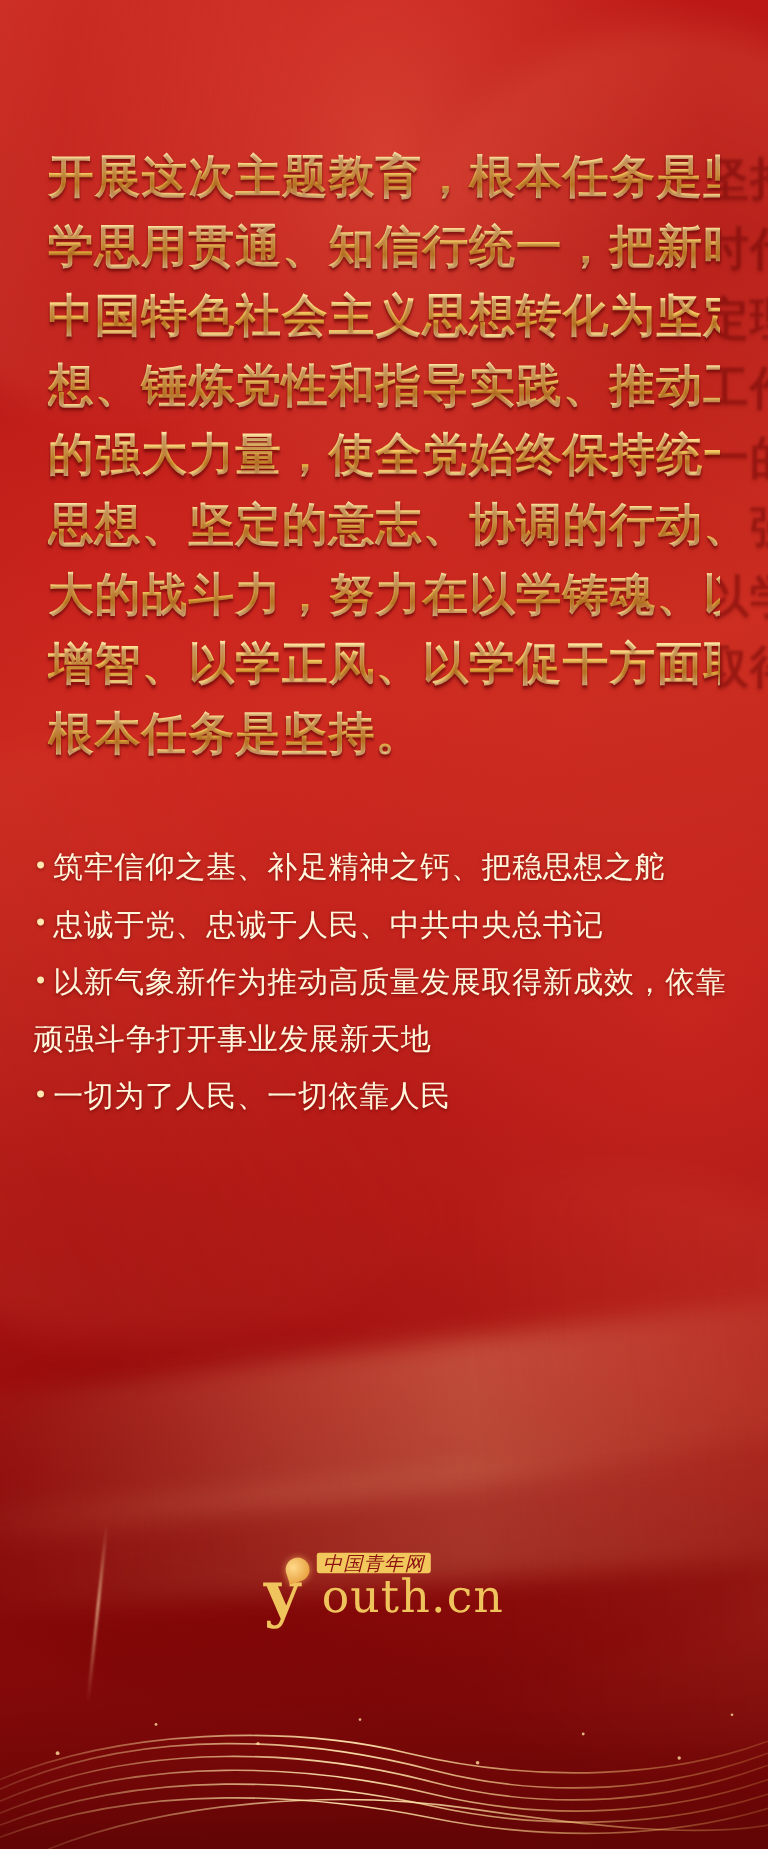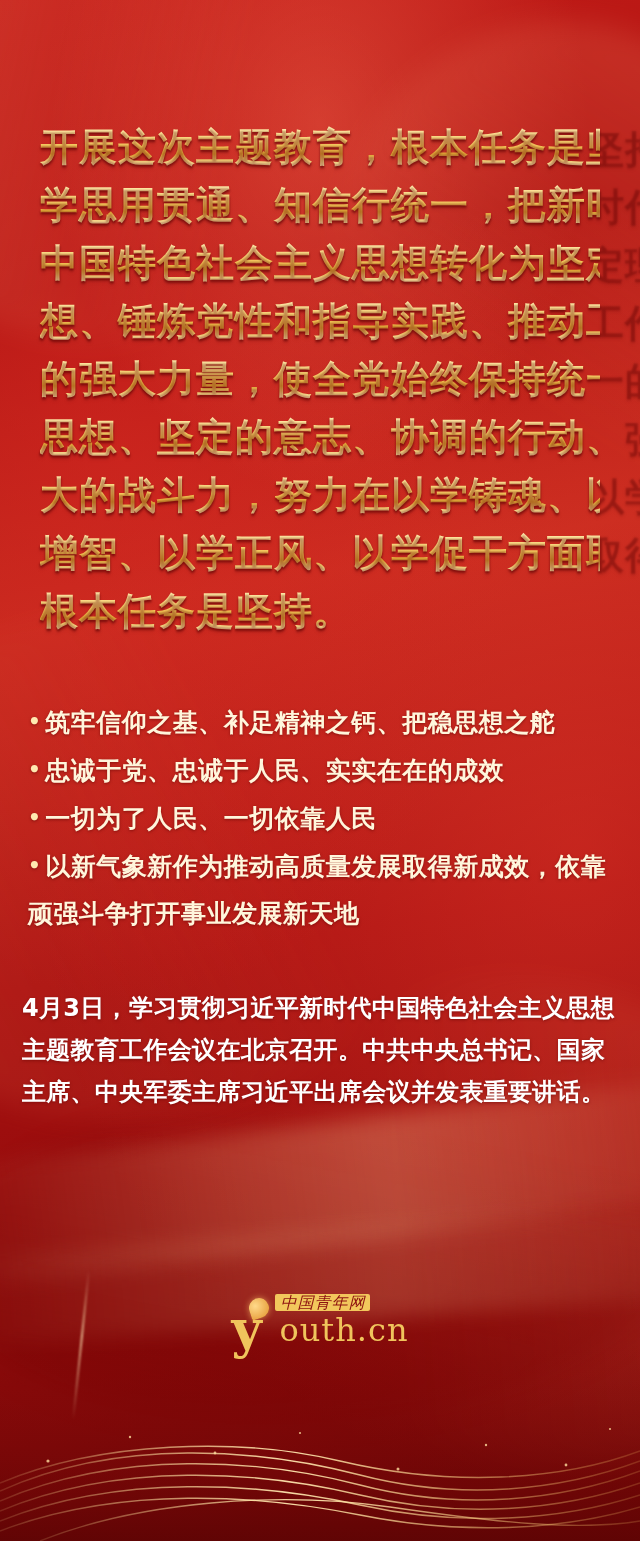--- a/index.html
+++ b/index.html
@@ -95,21 +95,20 @@
     -webkit-text-fill-color: transparent;
     text-shadow: 0 2px 2px rgba(90,0,0,0.35);
     filter: drop-shadow(0 2px 1px rgba(110,10,10,.55));
   }
 
   
   .bullets {
     position: relative;
     margin: 58px 28px 0 28px;
     z-index: 5;
-    font-weight: bold;
   }
   .bullets .item {
     font-family: "DejaVu Serif", serif;
     font-size: 25px;
     line-height: 47px;
     color: #fff6dc;
     text-shadow: 0 1px 3px rgba(90,0,0,0.55);
     letter-spacing: 0.5px;
   }
   .bullets .dot {
@@ -183,21 +182,21 @@
     font-size: 16px;
     line-height: 15px;
     padding: 1px 5px;
     border-radius: 2px;
     white-space: nowrap;
     letter-spacing: 1px;
     font-style: italic;
   }
   .logo .word {
     font-family: "DejaVu Serif", serif;
-    font-size: 32px;
+    font-size: 38px;
     line-height: 40px;
     color: #f0c45c;
     letter-spacing: 1px;
     padding-bottom: 2px;
   }
 
   
   .bottom-deco {
     position: absolute;
     left: 0;
@@ -244,31 +243,30 @@
     <div class="line">大的战斗力，努力在以学铸魂、以学</div>
     <div class="line">增智、以学正风、以学促干方面取得</div>
     <div class="line">根本任务是坚持。</div>
   </div>
 
   <div class="bullets">
     <div class="item">
       <span class="dot">•</span><span>筑牢信仰之基、补足精神之钙、把稳思想之舵</span>
     </div>
     <div class="item">
-      <span class="dot">•</span><span>忠诚于党、忠诚于人民、实实在在的成效</span>
+      <span class="dot">•</span><span>忠诚于党、忠诚于人民、中共中央总书记</span>
+    </div>
+    <div class="item">
+      <span class="dot">•</span><span>以新气象新作为推动高质量发展取得新成效，依靠顽强斗争打开事业发展新天地</span>
     </div>
     <div class="item">
       <span class="dot">•</span><span>一切为了人民、一切依靠人民</span>
     </div>
-    <div class="item">
-      <span class="dot">•</span><span>以新气象新作为推动高质量发展取得新成效，依靠顽强斗争打开事业发展新天地</span>
-    </div>
   </div>
 
-  <div class="para">4月3日，学习贯彻习近平新时代中国特色社会主义思想主题教育工作会议在北京召开。中共中央总书记、国家主席、中央军委主席习近平出席会议并发表重要讲话。</div>
 
   <div class="glow-line"></div>
 
   <div class="logo-wrap">
     <div class="logo">
       <div class="mark">
         <span class="y">y</span>
         <span class="leaf"></span>
       </div>
       <span class="cn-badge">中国青年网</span>

